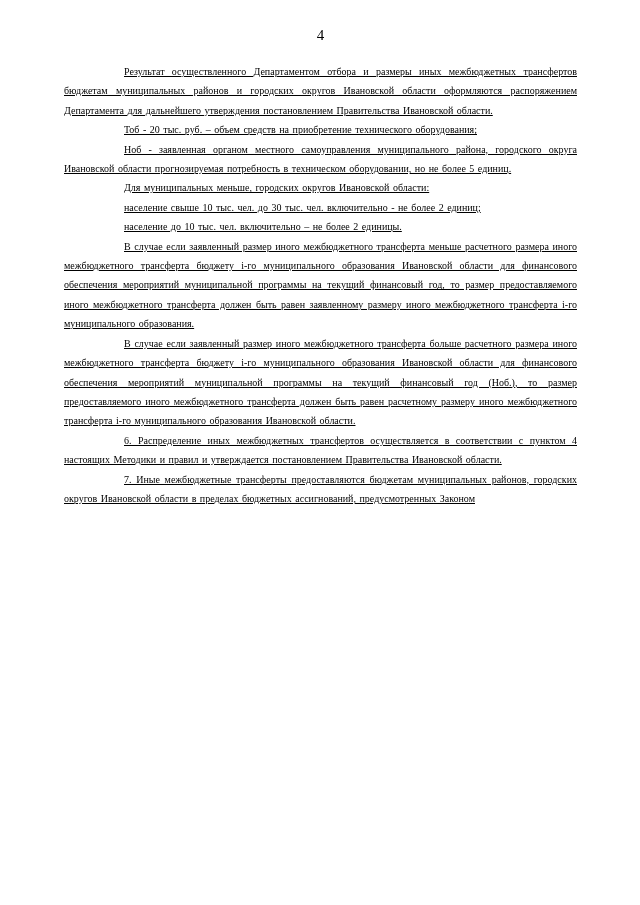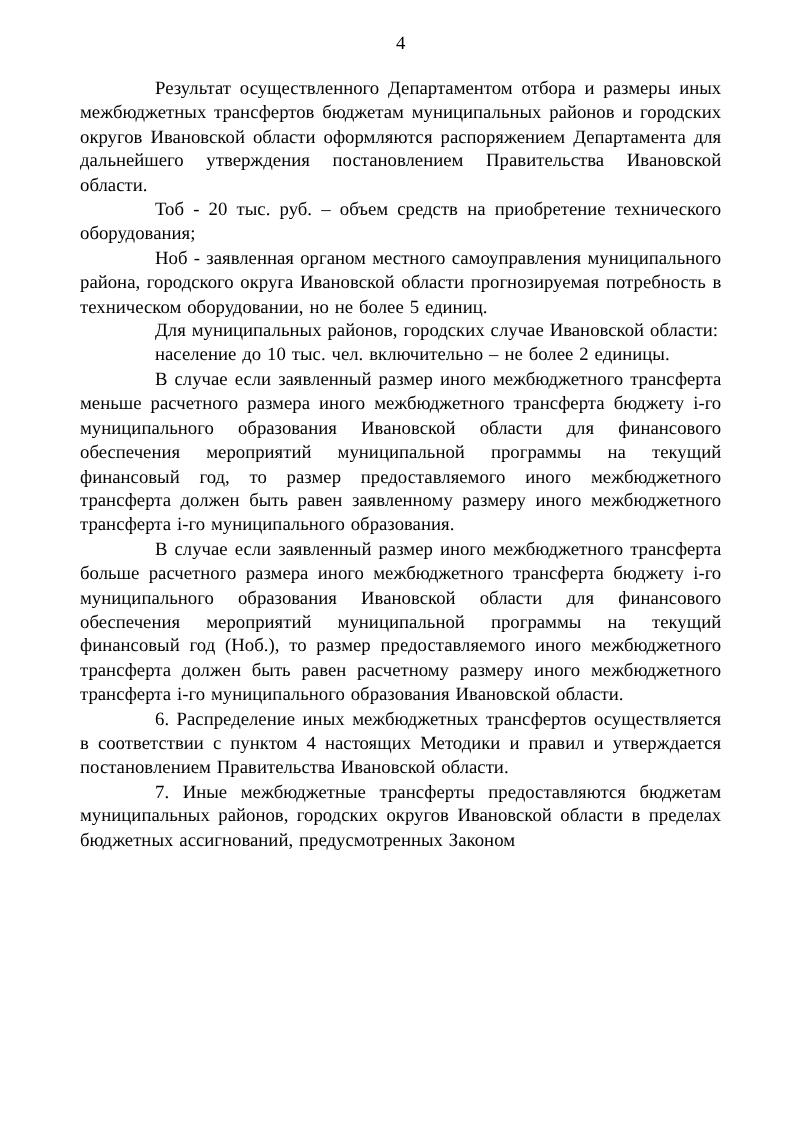--- a/index.html
+++ b/index.html
@@ -20,42 +20,44 @@
     padding: 26px 63px 0 64px;
   }
   .page-number {
     text-align: center;
     font-size: 15px;
     line-height: 18px;
     margin-bottom: 18px;
   }
   .doc-body p {
     margin: 0;
-    font-size: 15px;
+    font-size: 10px;
     line-height: 19.4px;
     text-align: justify;
     text-indent: 60px;
     word-spacing: 1px;
+    text-decoration: underline;
   }
   .doc-body p.formula {
     text-align: center;
     text-indent: 0;
     margin: 19.4px 0 19.4px 0;
     word-spacing: normal;
   }
 </style>
 </head>
 <body>
 
 <div class="page">
   <div class="page-number">4</div>
   <div class="doc-body">
     <p>Результат осуществленного Департаментом отбора и размеры иных межбюджетных трансфертов бюджетам муниципальных районов и городских округов Ивановской области оформляются распоряжением Департамента для дальнейшего утверждения постановлением Правительства Ивановской области.</p>
     <p>Тоб - 20 тыс. руб. – объем средств на приобретение технического оборудования;</p>
     <p>Ноб - заявленная органом местного самоуправления муниципального района, городского округа Ивановской области прогнозируемая потребность в техническом оборудовании, но не более 5 единиц.</p>
-    <p>Для муниципальных районов, городских случае Ивановской области:</p>
+    <p>Для муниципальных меньше, городских округов Ивановской области:</p>
+    <p>население свыше 10 тыс. чел. до 30 тыс. чел. включительно - не более 2 единиц;</p>
     <p>население до 10 тыс. чел. включительно – не более 2 единицы.</p>
     <p>В случае если заявленный размер иного межбюджетного трансферта меньше расчетного размера иного межбюджетного трансферта бюджету i-го муниципального образования Ивановской области для финансового обеспечения мероприятий муниципальной программы на текущий финансовый год, то размер предоставляемого иного межбюджетного трансферта должен быть равен заявленному размеру иного межбюджетного трансферта i-го муниципального образования.</p>
     <p>В случае если заявленный размер иного межбюджетного трансферта больше расчетного размера иного межбюджетного трансферта бюджету i-го муниципального образования Ивановской области для финансового обеспечения мероприятий муниципальной программы на текущий финансовый год (Ноб.), то размер предоставляемого иного межбюджетного трансферта должен быть равен расчетному размеру иного межбюджетного трансферта i-го муниципального образования Ивановской области.</p>
     <p>6. Распределение иных межбюджетных трансфертов осуществляется в соответствии с пунктом 4 настоящих Методики и правил и утверждается постановлением Правительства Ивановской области.</p>
     <p>7. Иные межбюджетные трансферты предоставляются бюджетам муниципальных районов, городских округов Ивановской области в пределах бюджетных ассигнований, предусмотренных Законом</p>
   </div>
 </div>
 
 </body></html>

